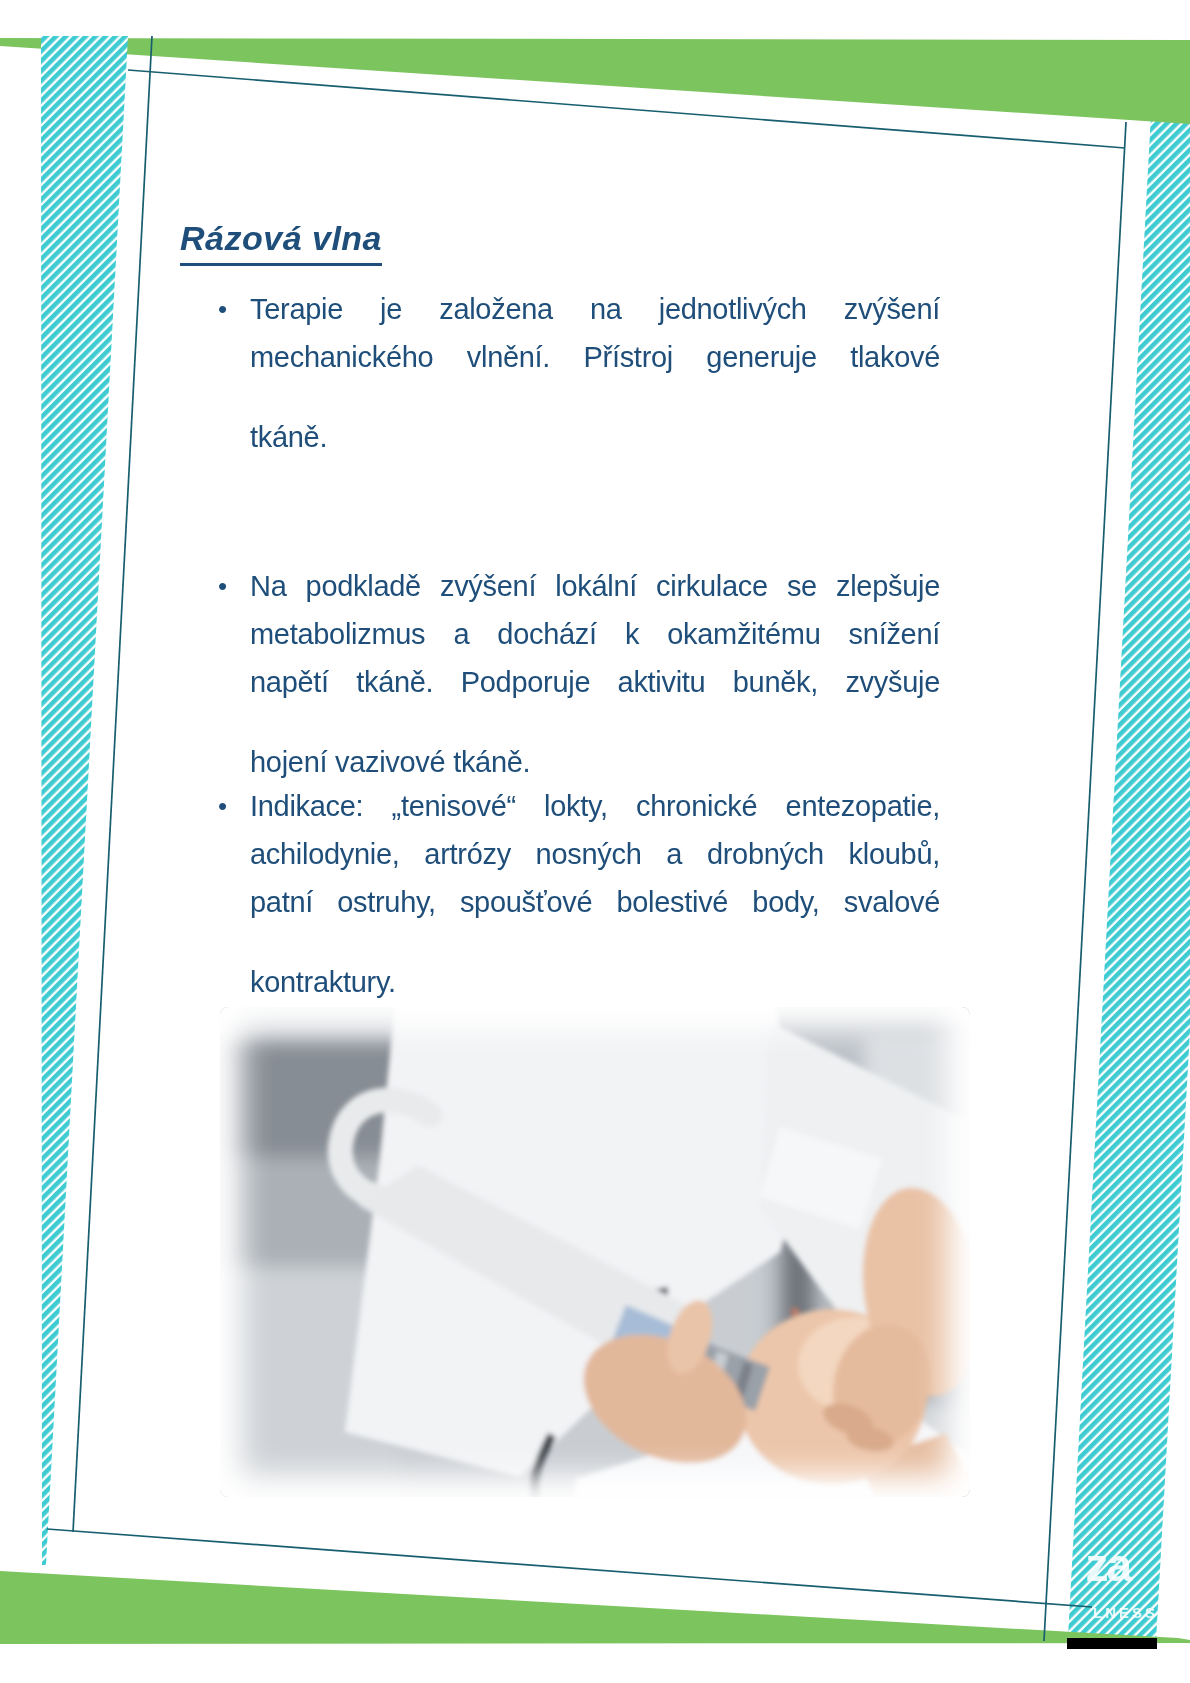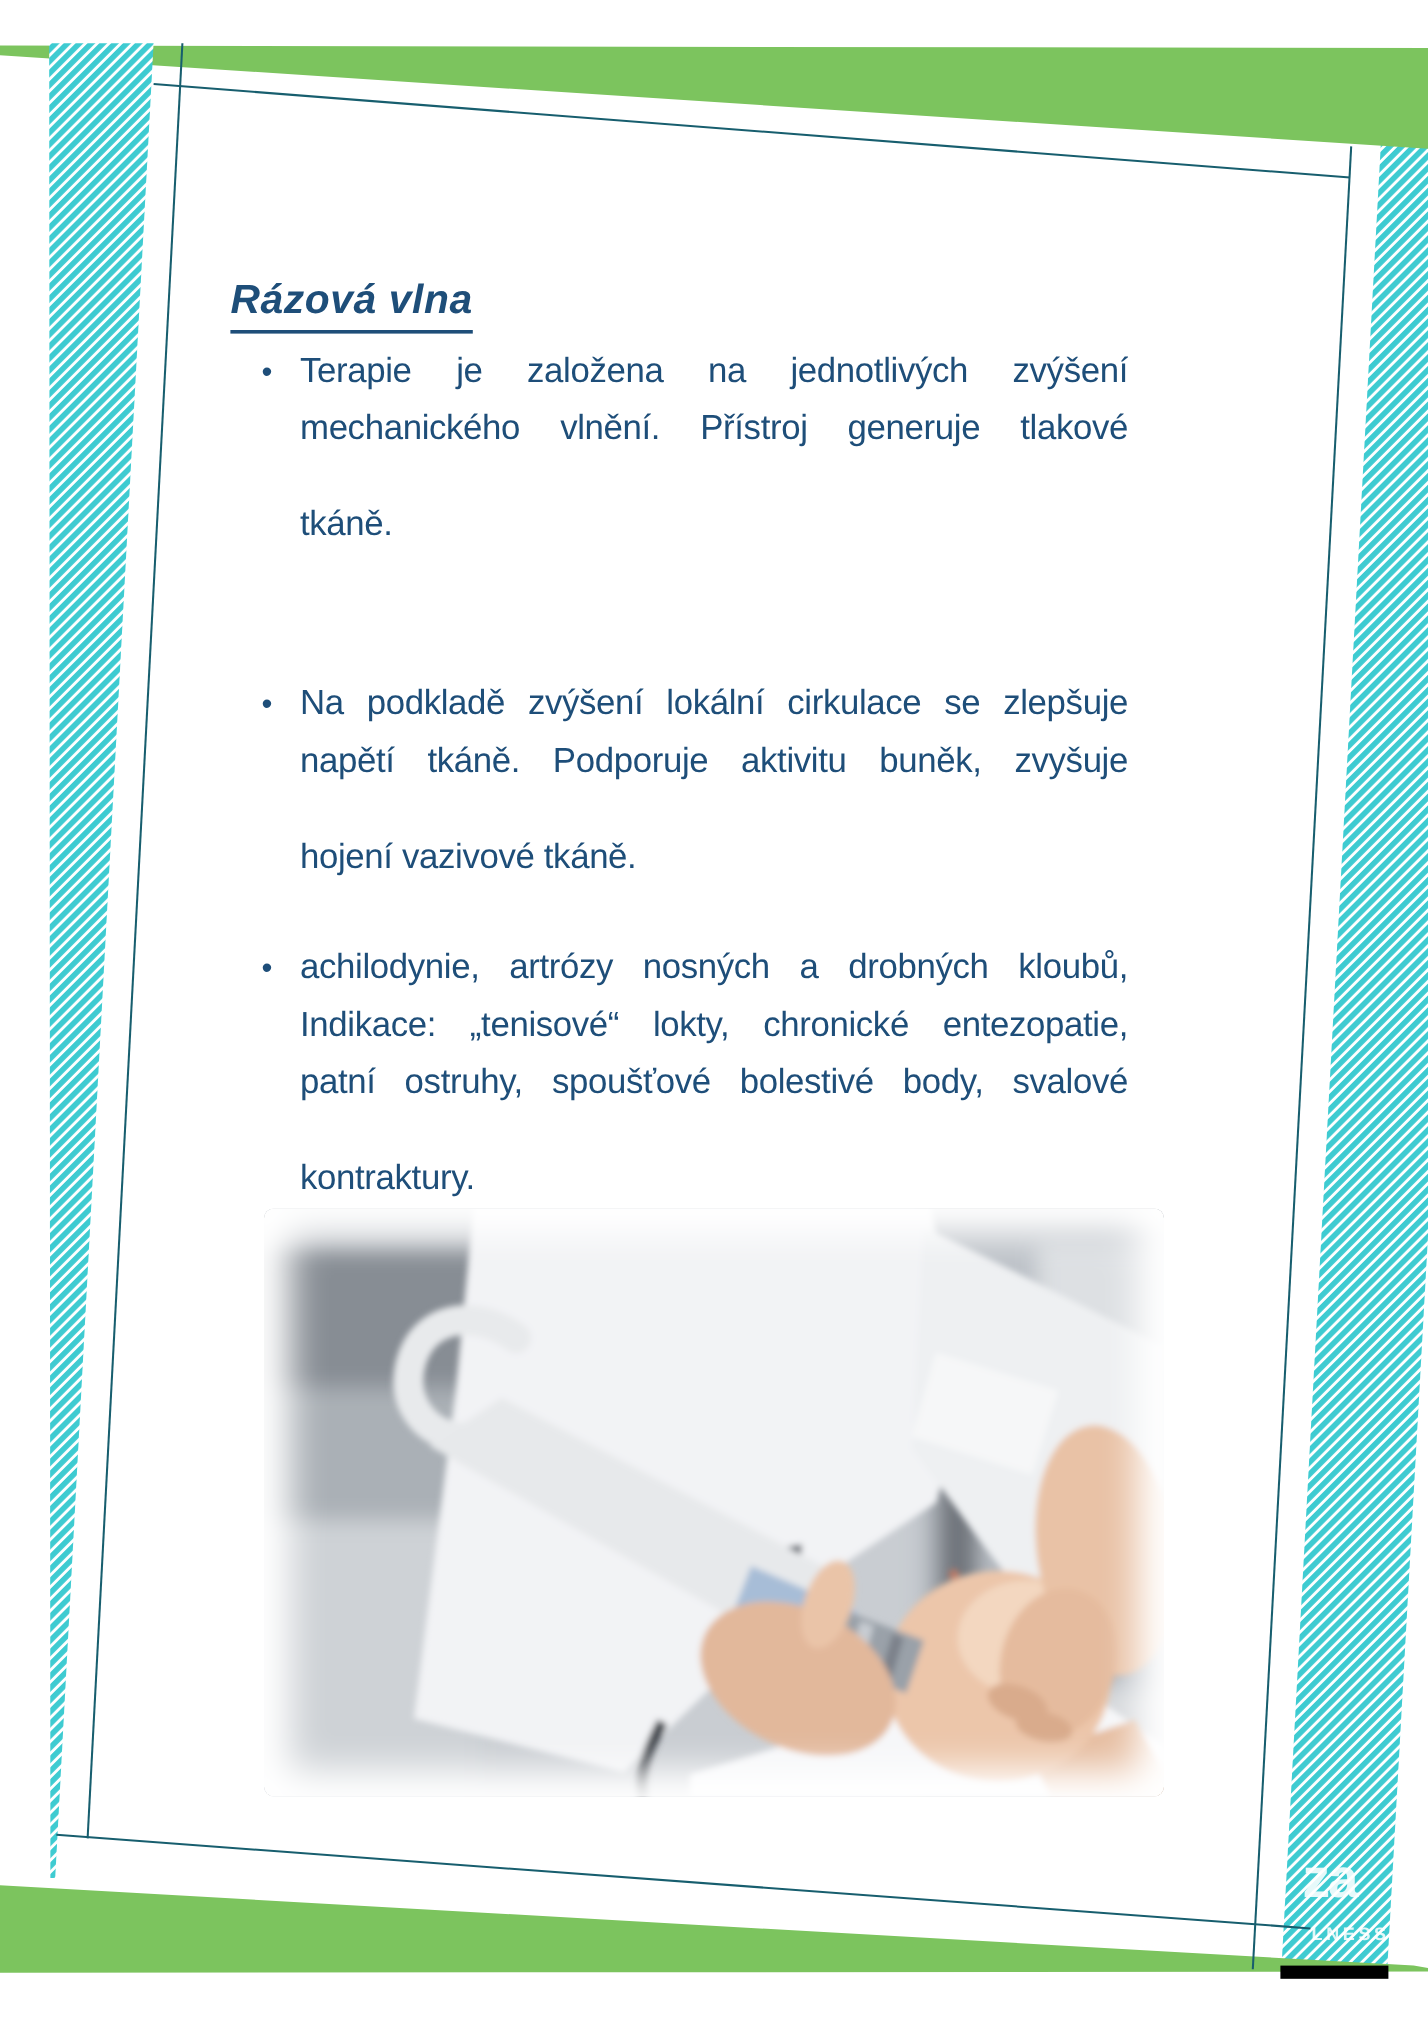--- a/index.html
+++ b/index.html
@@ -5,21 +5,21 @@
   html,body{margin:0;padding:0;background:#fff;}
   .page{
     position:relative;width:1190px;height:1683px;background:#fff;overflow:hidden;
     font-family:"Liberation Sans",sans-serif;
   }
   .decor{position:absolute;left:0;top:0;width:1190px;height:1683px;display:block;}
   .teal-fill{fill:var(--teal,#3ecbd1);}
   .green-fill{fill:var(--green,#7cc45e);}
   .frame-stroke line{stroke:var(--frame,#175e6e);stroke-width:1.7;}
   .title{
-    position:absolute;left:180px;top:219px;margin:12px;
+    position:absolute;left:180px;top:219px;margin:0;
     font-size:34px;font-weight:bold;font-style:italic;
     color:var(--navy,#1e4e79);padding-bottom:5px;
     border-bottom:3.5px solid var(--navy,#1e4e79);
     letter-spacing:0.5px;
   }
   .bullets{position:absolute;left:0;top:0;width:100%;height:100%;}
   .para{position:absolute;left:218px;width:722px;display:flex;align-items:flex-start;}
   .para .marker{
     width:32px;flex:none;font-size:26px;line-height:48px;
     color:var(--navy,#1e4e79);
@@ -91,29 +91,30 @@
         <div class="lines">
           <div class="line">Terapie je založena na jednotlivých zvýšení</div>
           <div class="line">mechanického vlnění. Přístroj generuje tlakové</div>
           <div class="line last">tkáně.</div>
         </div>
       </div>
       <div class="para" style="top: 562px;">
         <span class="marker">•</span>
         <div class="lines">
           <div class="line">Na podkladě zvýšení lokální cirkulace se zlepšuje</div>
+          <div class="line">metabolizmus a dochází k okamžitému snížení</div>
           <div class="line">napětí tkáně. Podporuje aktivitu buněk, zvyšuje</div>
           <div class="line last">hojení vazivové tkáně.</div>
         </div>
       </div>
       <div class="para" style="top: 782px;">
         <span class="marker">•</span>
         <div class="lines">
+          <div class="line">Indikace: „tenisové“ lokty, chronické entezopatie,</div>
           <div class="line">achilodynie, artrózy nosných a drobných kloubů,</div>
-          <div class="line">Indikace: „tenisové“ lokty, chronické entezopatie,</div>
           <div class="line">patní ostruhy, spoušťové bolestivé body, svalové</div>
           <div class="line last">kontraktury.</div>
         </div>
       </div>
     </div>
 
   <div class="photo">
     <svg viewBox="0 0 750 490" preserveAspectRatio="none" aria-hidden="true">
       <defs>
         <filter id="b8" x="-20%" y="-20%" width="140%" height="140%">

